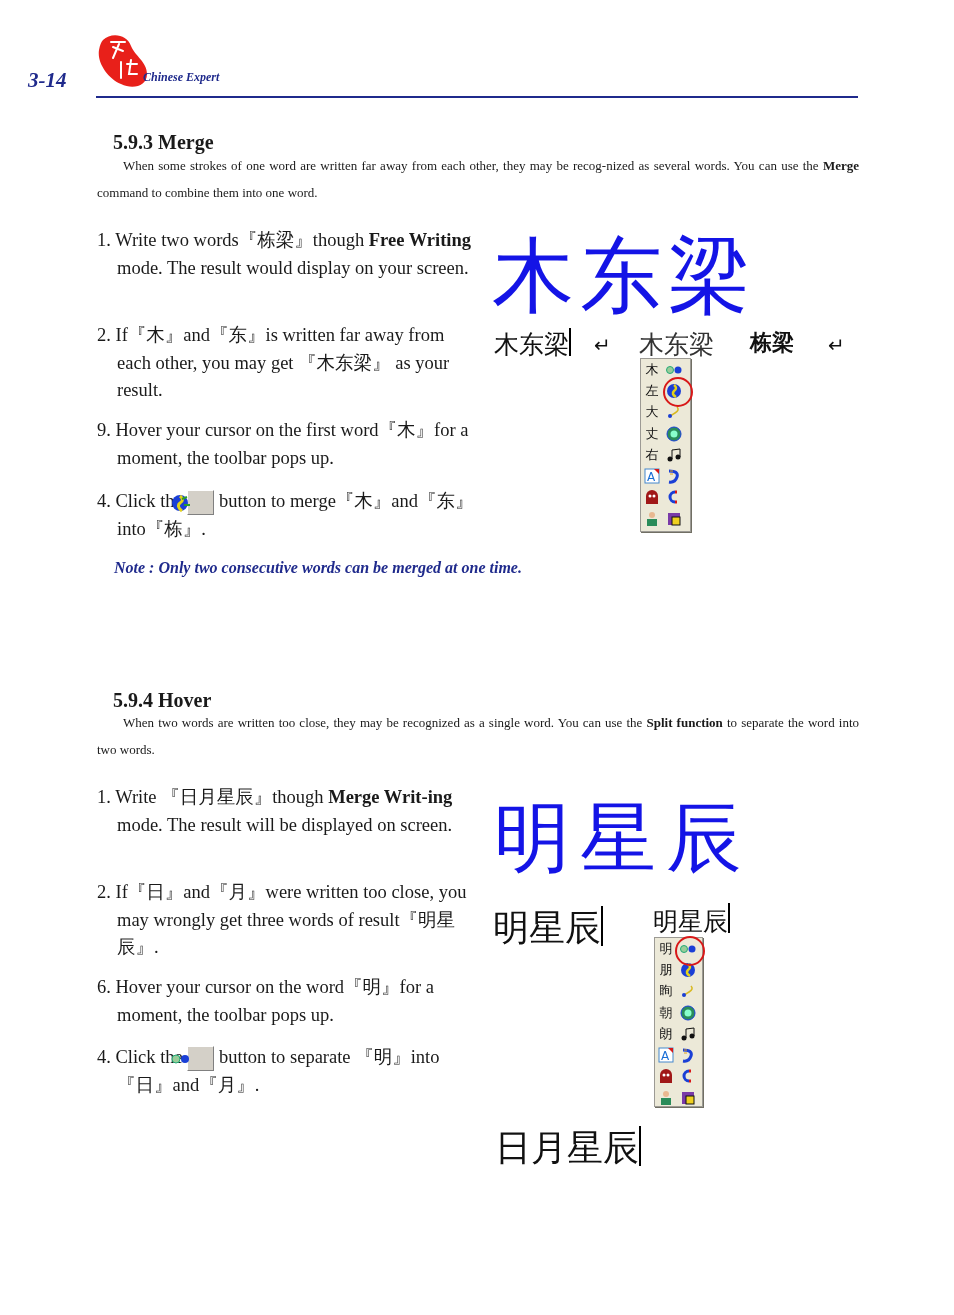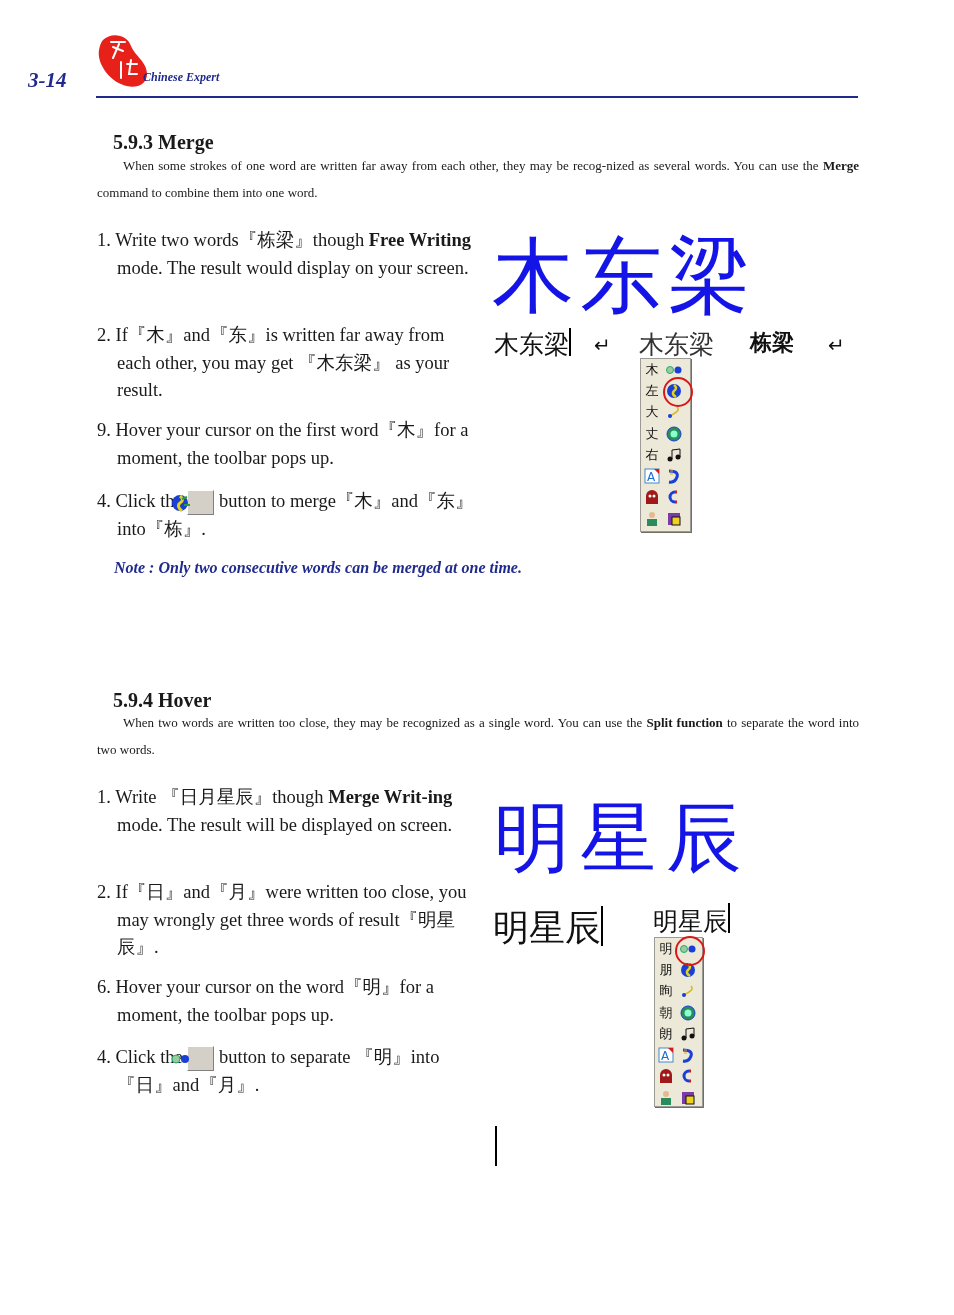--- a/index.html
+++ b/index.html
@@ -258,13 +258,13 @@
       <span class="popup-icon">
         <svg width="16" height="16">
           <rect x="2" y="2" width="12" height="12" fill="#7a3aa8"></rect>
           <rect x="6" y="6" width="8" height="8" fill="#f0d020" stroke="#111"></rect>
         </svg>
       </span>
     </div>
 </div>
 <div class="red-ring" style="left:675px; top:936px; width:26px; height:26px;"></div>
 
-<div class="typed" style="left:495px; top:1124px; font-size:36px;"><span class="caret" style="height:40px; margin-top:2px"></span></div>
+<div class="typed" style="left:495px; top:1124px; font-size:36px;"><span>日月星辰</span><span class="caret" style="height:40px; margin-top:2px"></span></div>
 
 </body></html>

